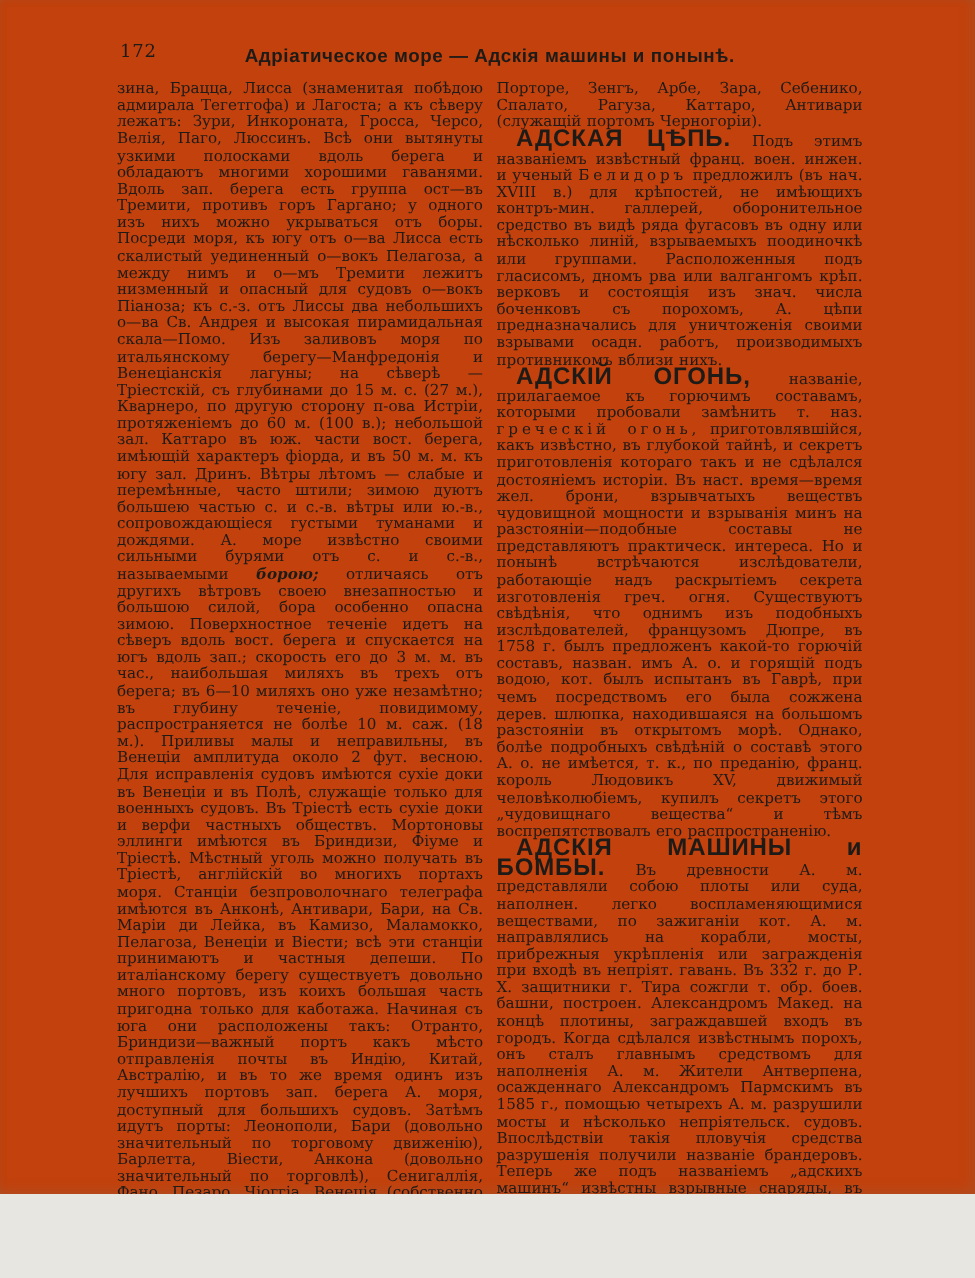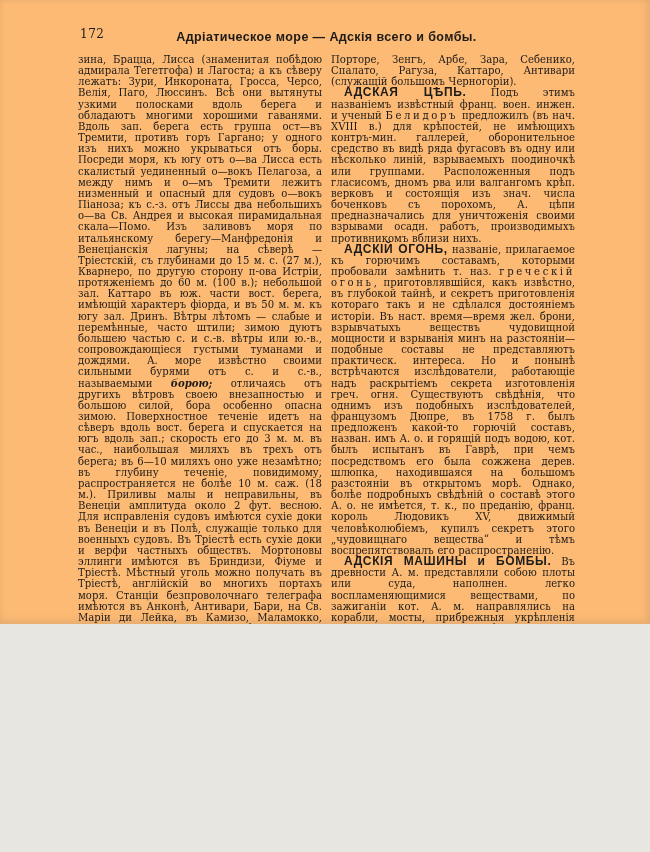--- a/index.html
+++ b/index.html
@@ -1,21 +1,21 @@
 <!DOCTYPE html>
 <html><head>
 <meta charset="utf-8">
 <style>
   html, body { margin: 0; padding: 0; background: #e8e6e0; }
   .page {
     position: relative;
     width: 650px;
-    height: 624px;
+    height: 796px;
     margin: 0 auto;
-    background: #fdba74;
+    background: #c2410c;
     color: #1d1b18;
     font-family: "DejaVu Serif", serif;
     overflow: hidden;
     box-shadow: inset -3px -3px 8px rgba(120,115,105,0.18), inset 1px 1px 4px rgba(120,115,105,0.08);
   }
   .content {
     position: absolute;
     left: 78px;
     top: 26px;
     width: 497px;
@@ -53,45 +53,45 @@
     hyphens: auto;
   }
   .col p { margin: 0; }
   .article {
     margin-top: 11px;
     text-indent: 13px;
   }
   .article-title {
     font-family: "Liberation Sans", sans-serif;
     font-weight: bold;
-    font-size: 12px;
+    font-size: 16px;
     letter-spacing: 0.6px;
   }
   .spaced { letter-spacing: 2.6px; }
   .em { font-style: italic; font-weight: bold; }
 </style>
 </head>
 <body>
 
 <div class="page">
   <div class="content">
 
     <div class="header-row">
       <span class="page-number">172</span>
-      <span class="running-header">Адріатическое море — Адскія всего и бомбы.</span>
+      <span class="running-header">Адріатическое море — Адскія машины и понынѣ.</span>
     </div>
 
     <div class="columns">
 
       <div class="col">
         <p><span>зина, Брацца, Лисса (знаменитая побѣдою адмирала Тегетгофа) и Лагоста; а къ сѣверу лежатъ: Зури, Инкороната, Гросса, Черсо, Велія, Паго, Люссинъ. Всѣ они вытянуты узкими полосками вдоль берега и обладаютъ многими хорошими гаванями. Вдоль зап. берега есть группа ост—въ Тремити, противъ горъ Гаргано; у одного изъ нихъ можно укрываться отъ боры. Посреди моря, къ югу отъ о—ва Лисса есть скалистый уединенный о—вокъ Пелагоза, а между нимъ и о—мъ Тремити лежитъ низменный и опасный для судовъ о—вокъ Піаноза; къ с.-з. отъ Лиссы два небольшихъ о—ва Св. Андрея и высокая пирамидальная скала—Помо. Изъ заливовъ моря по итальянскому берегу—Манфредонія и Венеціанскія лагуны; на сѣверѣ — Тріестскій, съ глубинами до 15 м. с. (27 м.), Кварнеро, по другую сторону п-ова Истріи, протяженіемъ до 60 м. (100 в.); небольшой зал. Каттаро въ юж. части вост. берега, имѣющій характеръ фіорда, и въ 50 м. м. къ югу зал. Дринъ. Вѣтры лѣтомъ — слабые и перемѣнные, часто штили; зимою дуютъ большею частью с. и с.-в. вѣтры или ю.-в., сопровождающіеся густыми туманами и дождями. А. море извѣстно своими сильными бурями отъ с. и с.-в., называемыми </span><span class="em">борою;</span><span> отличаясь отъ другихъ вѣтровъ своею внезапностью и большою силой, бора особенно опасна зимою. Поверхностное теченіе идетъ на сѣверъ вдоль вост. берега и спускается на югъ вдоль зап.; скорость его до 3 м. м. въ час., наибольшая миляхъ въ трехъ отъ берега; въ 6—10 миляхъ оно уже незамѣтно; въ глубину теченіе, повидимому, распространяется не болѣе 10 м. саж. (18 м.). Приливы малы и неправильны, въ Венеціи амплитуда около 2 фут. весною. Для исправленія судовъ имѣются сухіе доки въ Венеціи и въ Полѣ, служащіе только для военныхъ судовъ. Въ Тріестѣ есть сухіе доки и верфи частныхъ обществъ. Мортоновы эллинги имѣются въ Бриндизи, Фіуме и Тріестѣ. Мѣстный уголь можно получать въ Тріестѣ, англійскій во многихъ портахъ моря. Станціи безпроволочнаго телеграфа имѣются въ Анконѣ, Антивари, Бари, на Св. Маріи ди Лейка, въ Камизо, Маламокко, Пелагоза, Венеціи и Віести; всѣ эти станціи принимаютъ и частныя депеши. По италіанскому берегу существуетъ довольно много портовъ, изъ коихъ большая часть пригодна только для каботажа. Начиная съ юга они расположены такъ: Отранто, Бриндизи—важный портъ какъ мѣсто отправленія почты въ Индію, Китай, Австралію, и въ то же время одинъ изъ лучшихъ портовъ зап. берега А. моря, доступный для большихъ судовъ. Затѣмъ идутъ порты: Леонополи, Бари (довольно значительный по торговому движенію), Барлетта, Віести, Анкона (довольно значительный по торговлѣ), Сенигаллія, Фано, Пезаро, Чіоггіа, Венеція (собственно портъ Маламокко, большое торговое движеніе). На сѣверѣ главный портъ — Тріестъ, куда въ 1906 г. заходило 7.240 пар. и 2.222 парус. судовъ. На п-овѣ Истрія много мѣстъ для стоянки судовъ, изъ нихъ главное—Пола на южномъ берегу его (главный военный портъ Австріи, соединенный ж. д. съ Вѣною). Въ глубинѣ зал. Кварнеро стоитъ портъ Фіуме, одинъ изъ главнѣйшихъ торговыхъ портовъ А. моря и единственный портъ Венгріи; въ 1906 г. посѣтило этотъ портъ 12.637 судовъ. Далѣе идутъ порты: Буккари,</span></p>
       </div>
 
       <div class="col">
-        <p>Порторе, Зенгъ, Арбе, Зара, Себенико, Спалато, Рагуза, Каттаро, Антивари (служащій большомъ Черногоріи).</p>
+        <p>Порторе, Зенгъ, Арбе, Зара, Себенико, Спалато, Рагуза, Каттаро, Антивари (служащій портомъ Черногоріи).</p>
 
         <p class="article"><span class="article-title">АДСКАЯ ЦѢПЬ.</span><span> Подъ этимъ названіемъ извѣстный франц. воен. инжен. и ученый </span><span class="spaced">Белидоръ</span><span> предложилъ (въ нач. XVIII в.) для крѣпостей, не имѣющихъ контръ-мин. галлерей, оборонительное средство въ видѣ ряда фугасовъ въ одну или нѣсколько линій, взрываемыхъ поодиночкѣ или группами. Расположенныя подъ гласисомъ, дномъ рва или валгангомъ крѣп. верковъ и состоящія изъ знач. числа боченковъ съ порохомъ, А. цѣпи предназначались для уничтоженія своими взрывами осадн. работъ, производимыхъ противникомъ вблизи нихъ.</span></p>
 
         <p class="article"><span class="article-title">АДСКІЙ ОГОНЬ,</span><span> названіе, прилагаемое къ горючимъ составамъ, которыми пробовали замѣнить т. наз. </span><span class="spaced">греческій огонь</span><span>, приготовлявшійся, какъ извѣстно, въ глубокой тайнѣ, и секретъ приготовленія котораго такъ и не сдѣлался достояніемъ исторіи. Въ наст. время—время жел. брони, взрывчатыхъ веществъ чудовищной мощности и взрыванія минъ на разстояніи—подобные составы не представляютъ практическ. интереса. Но и понынѣ встрѣчаются изслѣдователи, работающіе надъ раскрытіемъ секрета изготовленія греч. огня. Существуютъ свѣдѣнія, что однимъ изъ подобныхъ изслѣдователей, французомъ Дюпре, въ 1758 г. былъ предложенъ какой-то горючій составъ, назван. имъ А. о. и горящій подъ водою, кот. былъ испытанъ въ Гаврѣ, при чемъ посредствомъ его была сожжена дерев. шлюпка, находившаяся на большомъ разстояніи въ открытомъ морѣ. Однако, болѣе подробныхъ свѣдѣній о составѣ этого А. о. не имѣется, т. к., по преданію, франц. король Людовикъ XV, движимый человѣколюбіемъ, купилъ секретъ этого „чудовищнаго вещества“ и тѣмъ воспрепятствовалъ его распространенію.</span></p>
 
         <p class="article"><span class="article-title">АДСКІЯ МАШИНЫ и БОМБЫ.</span><span> Въ древности А. м. представляли собою плоты или суда, наполнен. легко воспламеняющимися веществами, по зажиганіи кот. А. м. направлялись на корабли, мосты, прибрежныя укрѣпленія или загражденія при входѣ въ непріят. гавань. Въ 332 г. до Р. Х. защитники г. Тира сожгли т. обр. боев. башни, построен. Александромъ Макед. на концѣ плотины, заграждавшей входъ въ городъ. Когда сдѣлался извѣстнымъ порохъ, онъ сталъ главнымъ средствомъ для наполненія А. м. Жители Антверпена, осажденнаго Александромъ Пармскимъ въ 1585 г., помощью четырехъ А. м. разрушили мосты и нѣсколько непріятельск. судовъ. Впослѣдствіи такія пловучія средства разрушенія получили названіе брандеровъ. Теперь же подъ названіемъ „адскихъ машинъ“ извѣстны взрывные снаряды, въ кот. при помощи особыхъ механизмовъ взрывъ производится въ назнач. моментъ или при попыткѣ открыть ихъ; подъ назв. „ад. бомбъ“ разумѣются взрывн. снаряды, которые способны давать взрывъ при бросаніи или при измѣненіи ихъ положенія. Взрывчатыя вещества, примѣняемыя въ А. м. и бомбахъ, бываютъ крайне разнообразны; чаще всего встрѣчаются слѣдующія: обыкновенный дымный порохъ; македонскій составъ изъ смѣси</span></p>
       </div>
 
     </div>
   </div>

